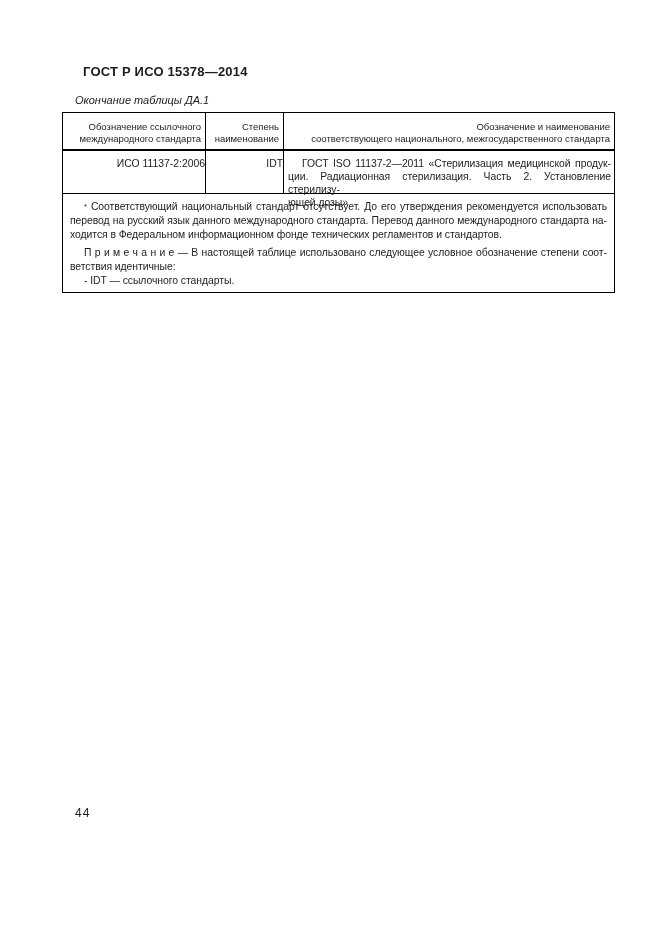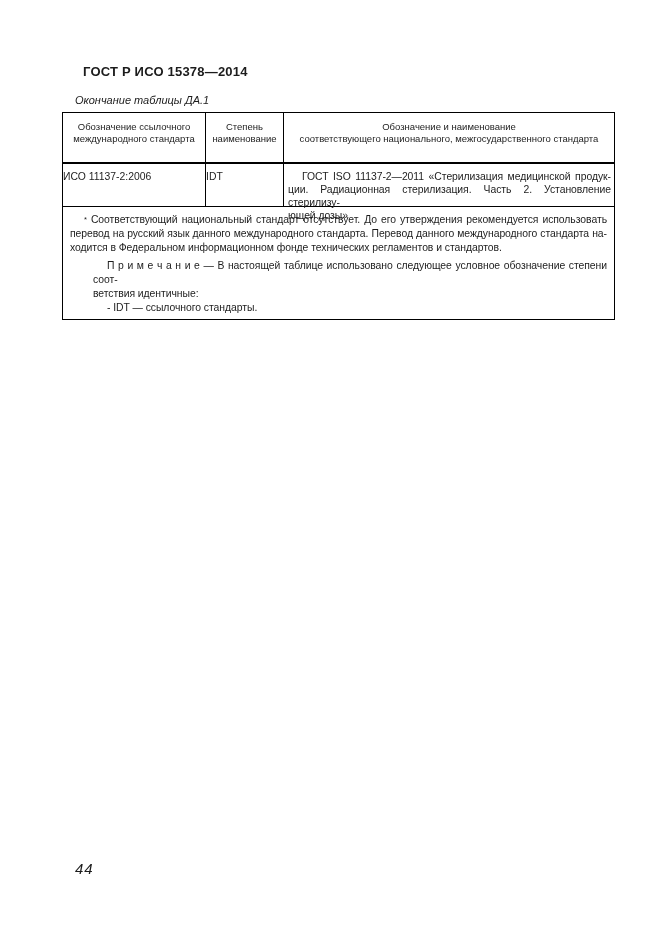--- a/index.html
+++ b/index.html
@@ -48,66 +48,65 @@
     display: flex;
     border-bottom: 1px solid #000;
   }
   .c1 { width: 143px; }
   .c2 { width: 78px; }
   .c3 { flex: 1; }
   .th {
     box-sizing: border-box;
     font-size: 9.5px;
     line-height: 11.5px;
-    text-align: center;
-    padding: 8px 4px 18px 4px;
+    text-align: right;
+    padding: 8px 4px 5px 4px;
   }
   .th.c1, .th.c2 { border-right: 1px solid #000; }
   .td {
     box-sizing: border-box;
     font-size: 10.4px;
     line-height: 13px;
     height: 42px;
   }
   .td.c1, .td.c2 {
-    text-align: left;
+    text-align: right;
     border-right: 1px solid #000;
     padding-top: 6px;
   }
   .td.c3 {
     padding: 6px 3px 0 4px;
     letter-spacing: -0.05px;
   }
   .jline {
     text-align: justify;
     text-align-last: justify;
   }
   .lline { text-align: left; }
   .ind { text-indent: 14px; }
   .tfoot {
     box-sizing: border-box;
     font-size: 10.4px;
     line-height: 14px;
     padding: 6px 7px 4px 7px;
     letter-spacing: -0.05px;
   }
-  .note { margin-top: 4px; margin-left: 23px; }
+  .note { margin-top: 4px; }
   .fn-marker {
     font-size: 7.5px;
     vertical-align: top;
     position: relative;
     top: -0.5px;
   }
   .page-num {
     position: absolute;
     left: 75px;
-    top: 860px;
-    font-size: 15px;
+    top: 806px;
+    font-size: 12px;
     letter-spacing: 1px;
-    font-style: italic;
   }
 </style>
 </head>
 <body>
 
 <div class="doc-code">ГОСТ Р ИСО 15378—2014</div>
 
 <div class="caption">Окончание таблицы ДА.1</div>
 
 <div class="gtable">

